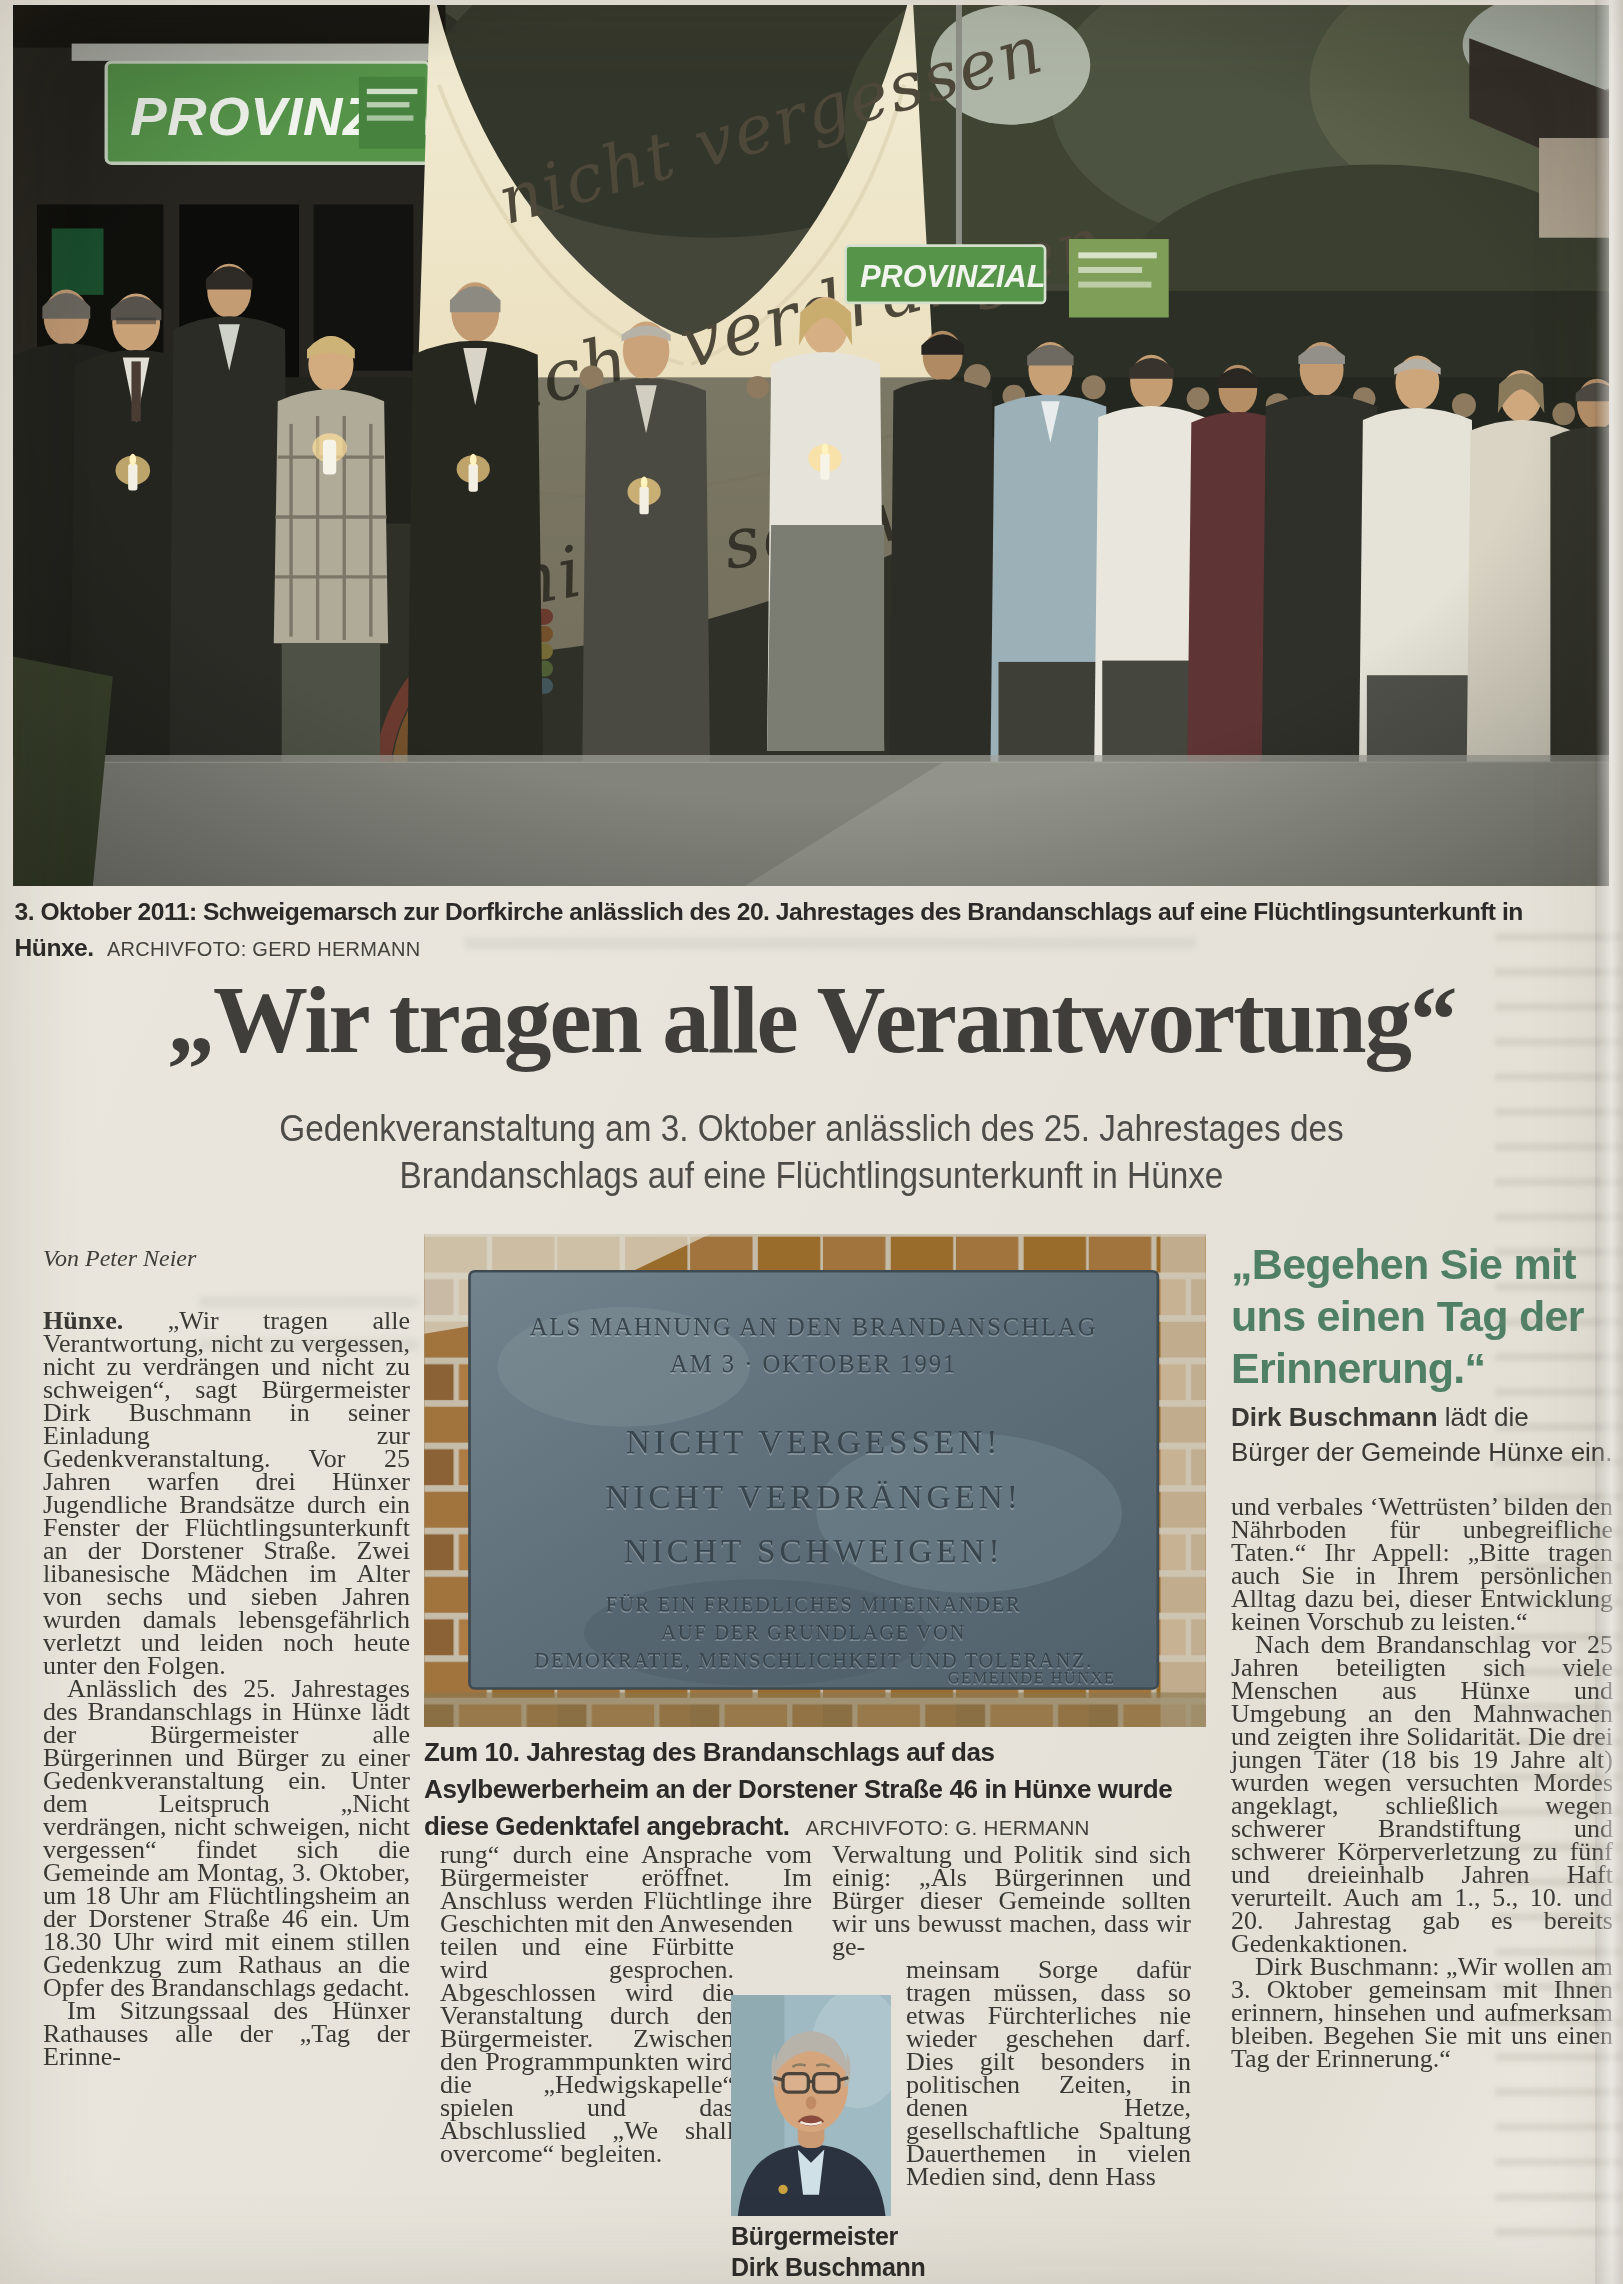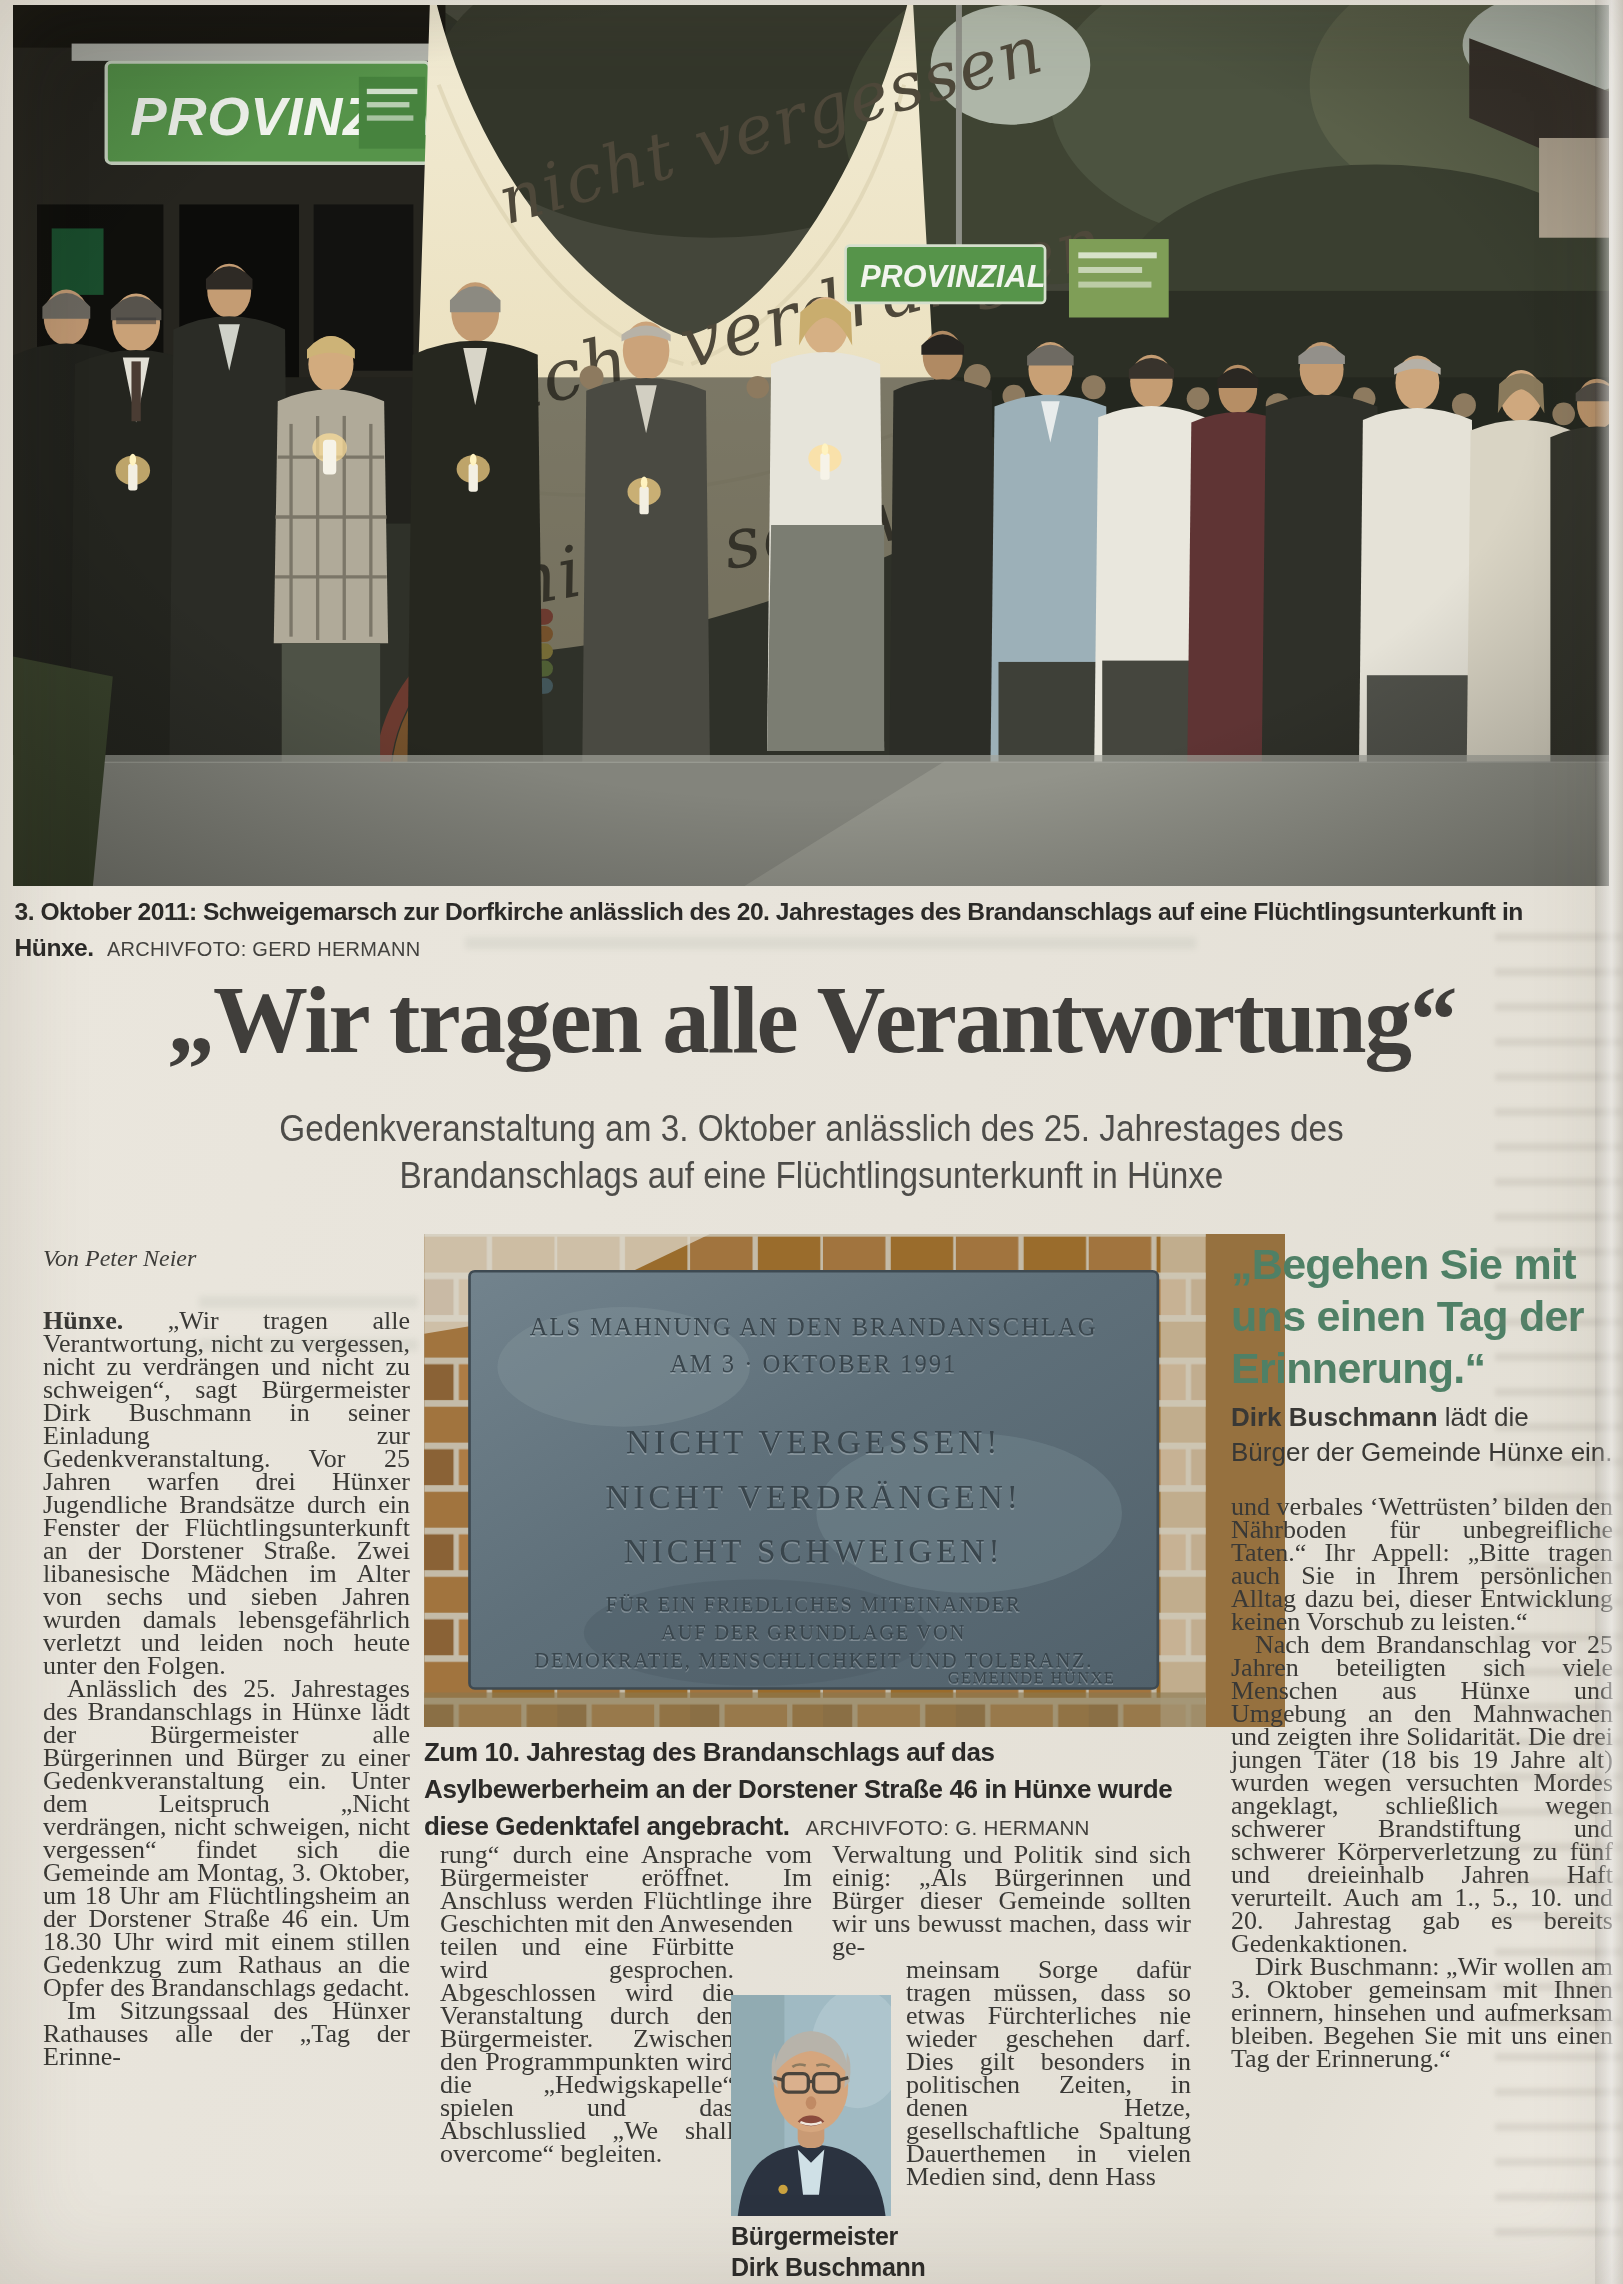--- a/index.html
+++ b/index.html
@@ -33,21 +33,21 @@
   .col3{left:832px;top:1843px;width:359px;}
   .col3 .shifted{margin-left:74px;}
   .col4{left:1231px;top:1495px;width:382px;}
   
   .quote{left:1231px;top:1238px;width:386px;font-family:"Liberation Sans",sans-serif;font-weight:700;
     font-size:43px;line-height:52px;color:#4f8066;letter-spacing:-0.7px;}
   .quote-attrib{left:1231px;top:1400px;width:382px;font-family:"Liberation Sans",sans-serif;
     font-size:26px;line-height:35px;color:#393835;}
   .quote-attrib b{font-weight:700;}
   
-  .plaque-photo{left:424px;top:1234px;width:861px;height:493px;overflow:hidden;background:#96713f;}
+  .plaque-photo{left:424px;top:1234px;width:782px;height:493px;overflow:hidden;background:#96713f;}
   .plaque-caption{left:424px;top:1734px;width:783px;font-family:"Liberation Sans",sans-serif;
     font-weight:700;font-size:26px;line-height:37px;letter-spacing:-0.4px;color:#2b2a28;text-align:left;}
   .plaque-caption .cap-credit{font-size:20.6px;margin-left:16px;}
   
   .portrait{left:731px;top:1995px;width:160px;height:221px;overflow:hidden;background:#9fb9c2;}
   .portrait-caption{left:731px;top:2221px;width:199px;font-family:"Liberation Sans",sans-serif;
     font-weight:700;font-size:25px;line-height:31px;letter-spacing:-0.3px;color:#2b2a28;}
   
   .bleed{opacity:.16;filter:blur(2.7px);
     background:repeating-linear-gradient(0deg,transparent 0 12px,#8a8376 12px 20px,transparent 20px 35px);}

